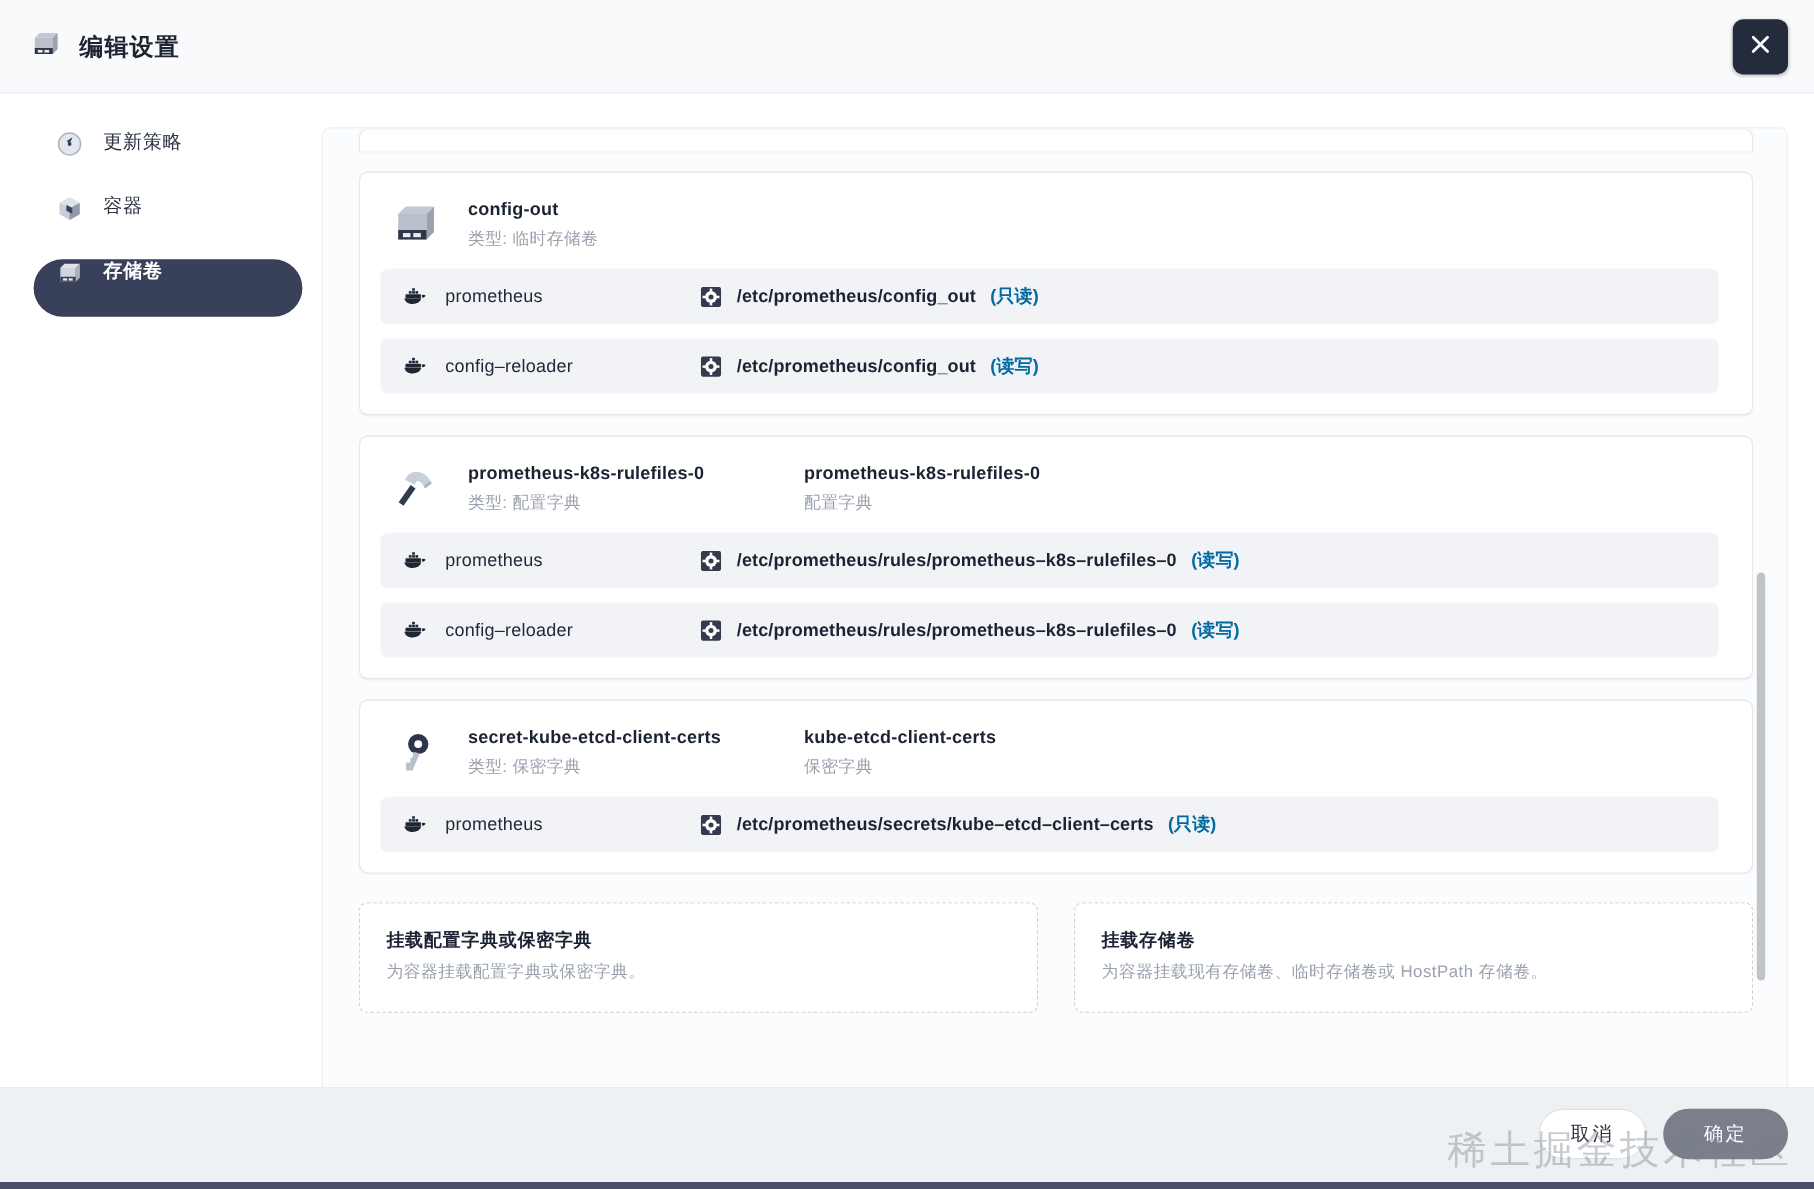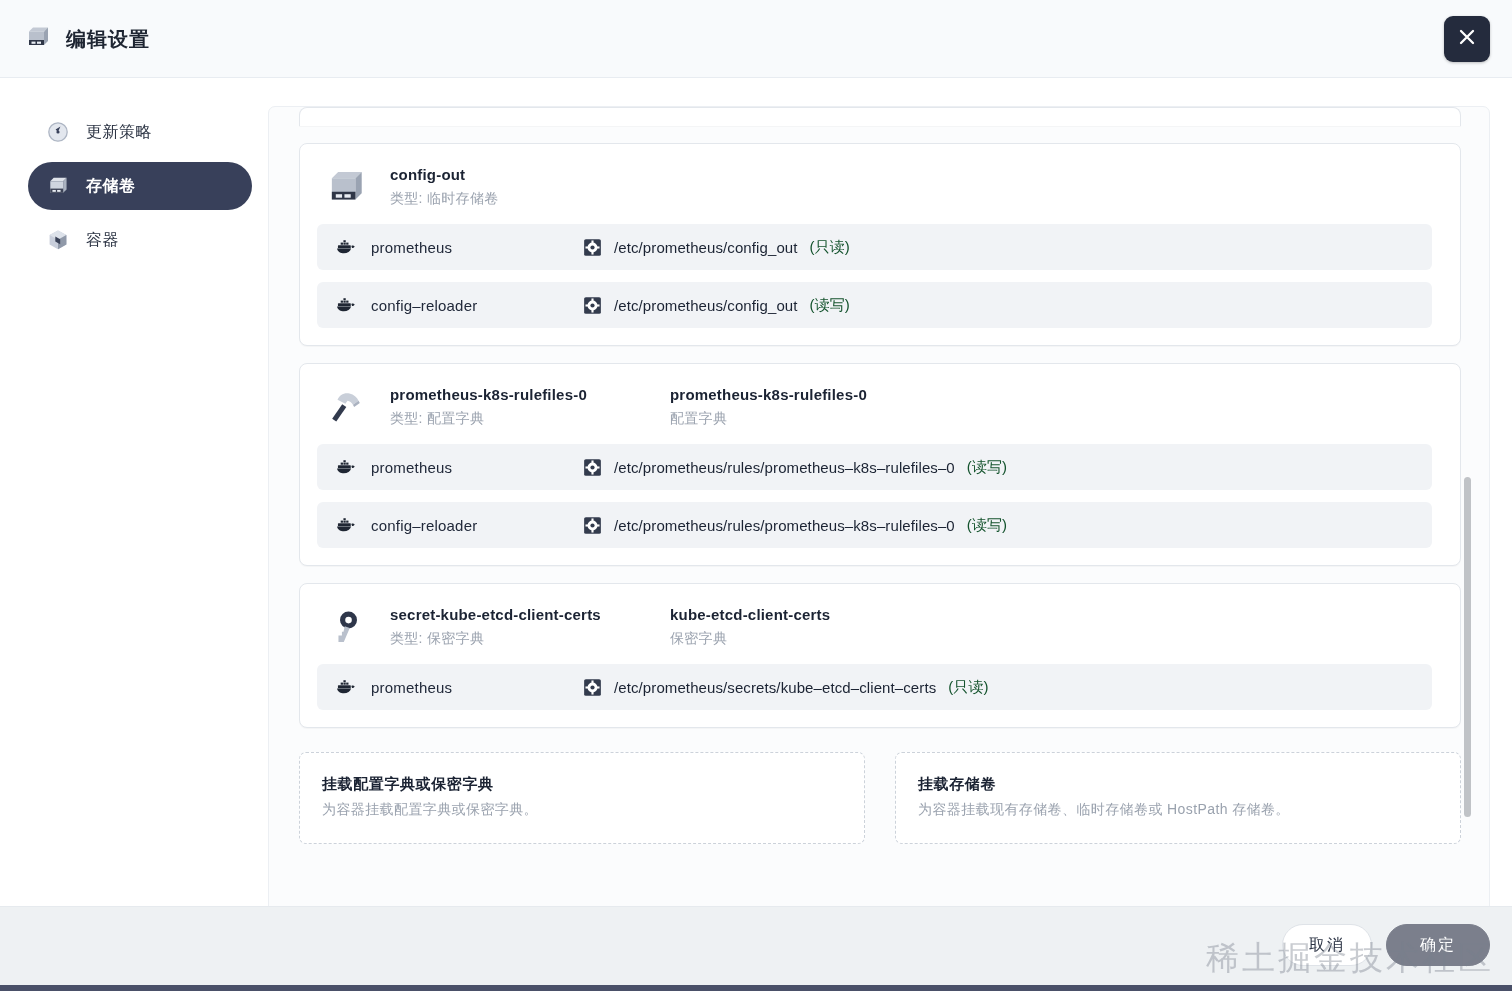--- a/index.html
+++ b/index.html
@@ -37,21 +37,21 @@
   
   .body-area{
     position:absolute;left:0;top:78px;width:1512px;height:828px;
     background:#ffffff;
   }
   .sidebar{
     position:absolute;left:0;top:0;width:268px;height:828px;
     padding-top:30px;box-sizing:border-box;
   }
   .side-item{
-    display:flex;align-items:center;gap:16px;
+    display:flex;gap:16px;
     height:48px;margin:0 16px 6px 28px;
     padding:0 18px;border-radius:24px;
     cursor:pointer;
   }
   .side-item .side-label{
     font-size:16px;font-weight:500;color:#2c3444;letter-spacing:.5px;
   }
   .side-item.active{background:#38405a;}
   .side-item.active .side-label{color:#ffffff;font-weight:600;}
   .side-icon{width:24px;height:24px;flex:none;display:block;}
@@ -97,23 +97,23 @@
     margin:0 28px 12px 17px;
     background:#f1f3f6;
     border-radius:6px;
     padding:0 0 0 6px;
   }
   .mount-row:last-child{margin-bottom:17px;}
   .m-container{
     display:flex;align-items:center;gap:14px;width:260px;padding-left:12px;box-sizing:border-box;
   }
   .m-cname{font-size:15px;color:#21293a;letter-spacing:.2px;}
-  .m-path-wrap{display:flex;align-items:center;gap:12px;}
+  .m-path-wrap{display:flex;align-items:center;gap:12px;font-weight:bold;}
   .m-path{font-size:15px;color:#1b2333;letter-spacing:.1px;}
-  .m-mode{color:#14532d;}
+  .m-mode{color:#0369a1;}
   .whale-icon{width:22px;height:22px;flex:none;}
   .gear-icon{width:19px;height:19px;flex:none;}
 
   
   .add-row{display:flex;gap:30px;margin-top:24px;}
   .add-box{
     flex:1;
     border:1px dashed #ccd2da;
     border-radius:7px;
     background:#ffffff;
@@ -203,44 +203,44 @@
       <span class="side-icon">
         <svg width="24" height="24" viewBox="0 0 24 24">
           <circle cx="12" cy="12" r="9.2" fill="#e3e7ee" stroke="#aeb6c4" stroke-width="1.3"></circle>
           <path d="M12 12 L14.4 6.4 L9.6 9.6 Z" fill="#39415a"></path>
           <circle cx="12" cy="12" r="1.6" fill="#39415a"></circle>
         </svg>
       </span>
       <span class="side-label">更新策略</span>
     </div>
 
+    <div class="side-item">
+      <span class="side-icon">
+        <svg width="24" height="24" viewBox="0 0 24 24">
+          <path d="M12 2.6 L20.4 7.1 L20.4 16.6 L12 21.3 L3.6 16.6 L3.6 7.1 Z" fill="#c8cedb"></path>
+          <path d="M12 2.6 L20.4 7.1 L12 11.8 L3.6 7.1 Z" fill="#dde2ea"></path>
+          <path d="M12 11.8 L20.4 7.1 L20.4 16.6 L12 21.3 Z" fill="#9099a9"></path>
+          <path d="M9.3 8.6 L14.2 11.3 L14.2 16.2 L9.3 13.6 Z" fill="#3a4258"></path>
+        </svg>
+      </span>
+      <span class="side-label">容器</span>
+    </div>
+
     <div class="side-item active">
       <span class="side-icon">
         <svg width="24" height="24" viewBox="0 0 28 28">
           <path d="M5 8.5 L9 4.5 L24 4.5 L20 8.5 Z" fill="#dfe3ea"></path>
           <path d="M5 8.5 L20 8.5 L20 22 L5 22 Z" fill="#cfd5df"></path>
           <path d="M20 8.5 L24 4.5 L24 18 L20 22 Z" fill="#aab2c0"></path>
           <path d="M5 17 L20 17 L20 22 L5 22 Z" fill="#3c4256"></path>
           <rect x="7.5" y="18.6" width="4" height="2.2" fill="#e9edf3"></rect>
           <rect x="13" y="18.6" width="4" height="2.2" fill="#e9edf3"></rect>
         </svg>
       </span>
       <span class="side-label">存储卷</span>
-    </div>
-
-    <div class="side-item">
-      <span class="side-icon">
-        <svg width="24" height="24" viewBox="0 0 24 24">
-          <path d="M12 2.6 L20.4 7.1 L20.4 16.6 L12 21.3 L3.6 16.6 L3.6 7.1 Z" fill="#c8cedb"></path>
-          <path d="M12 2.6 L20.4 7.1 L12 11.8 L3.6 7.1 Z" fill="#dde2ea"></path>
-          <path d="M12 11.8 L20.4 7.1 L20.4 16.6 L12 21.3 Z" fill="#9099a9"></path>
-          <path d="M9.3 8.6 L14.2 11.3 L14.2 16.2 L9.3 13.6 Z" fill="#3a4258"></path>
-        </svg>
-      </span>
-      <span class="side-label">容器</span>
     </div>
   </div>
 
   <div class="panel">
     <div class="scroll-area">
 
       <div class="vol-card clipped"></div>
 
       <div class="vol-card">
         <div class="vol-head">

